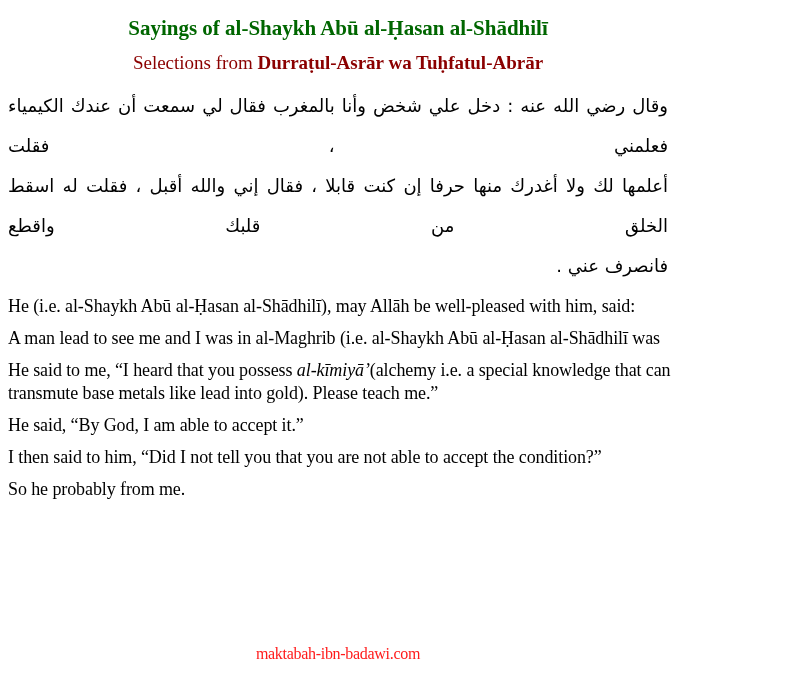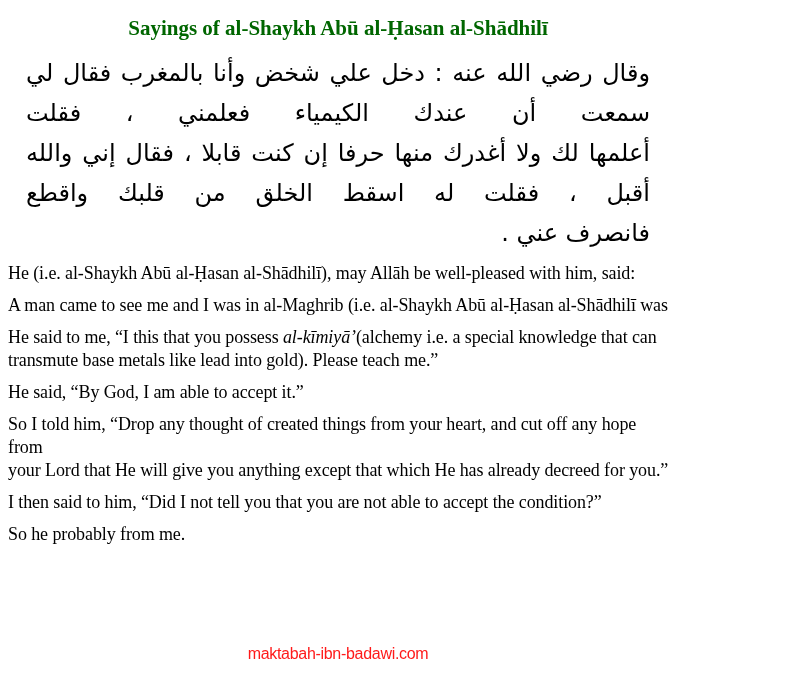--- a/index.html
+++ b/index.html
@@ -32,23 +32,23 @@
     font-weight: normal;
     color: var(--maroon, #8B0000);
     font-family: "Liberation Serif", serif;
   }
   .page-subtitle .book {
     font-weight: bold;
   }
   .arabic-block {
     direction: rtl;
     margin-top: 12px;
-    padding: 0 26px;
+    padding: 0 8px;
     font-family: "DejaVu Sans", sans-serif;
-    font-size: 24px;
+    font-size: 18px;
     color: #000000;
   }
   .arabic-line {
     line-height: 40px;
     text-align: justify;
     text-align-last: justify;
     white-space: normal;
   }
   .arabic-line.last {
     text-align: right;
@@ -66,45 +66,45 @@
   }
   .english-block .it {
     font-style: italic;
   }
   .site-footer {
     position: absolute;
     left: 0;
     right: 0;
     top: 645px;
     text-align: center;
-    font-family: Liberation Sans, sans-serif;
+    font-family: Liberation Serif, serif;
     font-size: 16px;
     letter-spacing: -0.3px;
     color: var(--red, #FF0000);
   }
 </style>
 </head>
 <body>
 
 <div class="page" style="--green: #006600; --maroon: #8B0000; --red: #FF1A1A; --body: #000000; --bg: #FFFFFF;">
 
   <h1 class="page-title">Sayings of al-Shaykh Abū al-Ḥasan al-Shādhilī</h1>
 
+  <h2 class="page-subtitle"><span>Selections from </span><span class="book">Durraṭul-Asrār wa Tuḥfatul-Abrār</span></h2>
 
   <div class="arabic-block" id="arabic-block" dir="rtl" lang="ar">
       <div class="arabic-line">وقال رضي الله عنه : دخل علي شخض وأنا بالمغرب فقال لي سمعت أن عندك الكيمياء فعلمني ، فقلت</div>
       <div class="arabic-line">أعلمها لك ولا أغدرك منها حرفا إن كنت قابلا ، فقال إني والله أقبل ، فقلت له اسقط الخلق من قلبك واقطع</div>
       <div class="arabic-line last">فانصرف عني .</div>
     </div>
 
   <div class="english-block" id="english-block">
       <p><span>He (i.e. al-Shaykh Abū al-Ḥasan al-Shādhilī), may Allāh be well-pleased with him, said:</span></p>
-      <p><span>A man came to see me and I was in al-Maghrib (i.e. al-Shaykh Abū al-Ḥasan al-Shādhilī was</span><br></p>
-      <p><span>He said to me, “I this that you possess </span><span class="it">al-kīmiyā’</span><span>(alchemy i.e. a special knowledge that can</span><br><span>transmute base metals like lead into gold). Please teach me.”</span></p>
+      <p><span>A man lead to see me and I was in al-Maghrib (i.e. al-Shaykh Abū al-Ḥasan al-Shādhilī was</span><br></p>
+      <p><span>He said to me, “I heard that you possess </span><span class="it">al-kīmiyā’</span><span>(alchemy i.e. a special knowledge that can</span><br><span>transmute base metals like lead into gold). Please teach me.”</span></p>
       <p><span>He said, “By God, I am able to accept it.”</span></p>
-      <p><span>So I told him, “Drop any thought of created things from your heart, and cut off any hope from</span><br><span>your Lord that He will give you anything except that which He has already decreed for you.”</span></p>
       <p><span>I then said to him, “Did I not tell you that you are not able to accept the condition?”</span></p>
       <p><span>So he probably from me.</span></p>
     </div>
 
   <div class="site-footer">maktabah-ibn-badawi.com</div>
 
 </div>
 
 </body></html>

